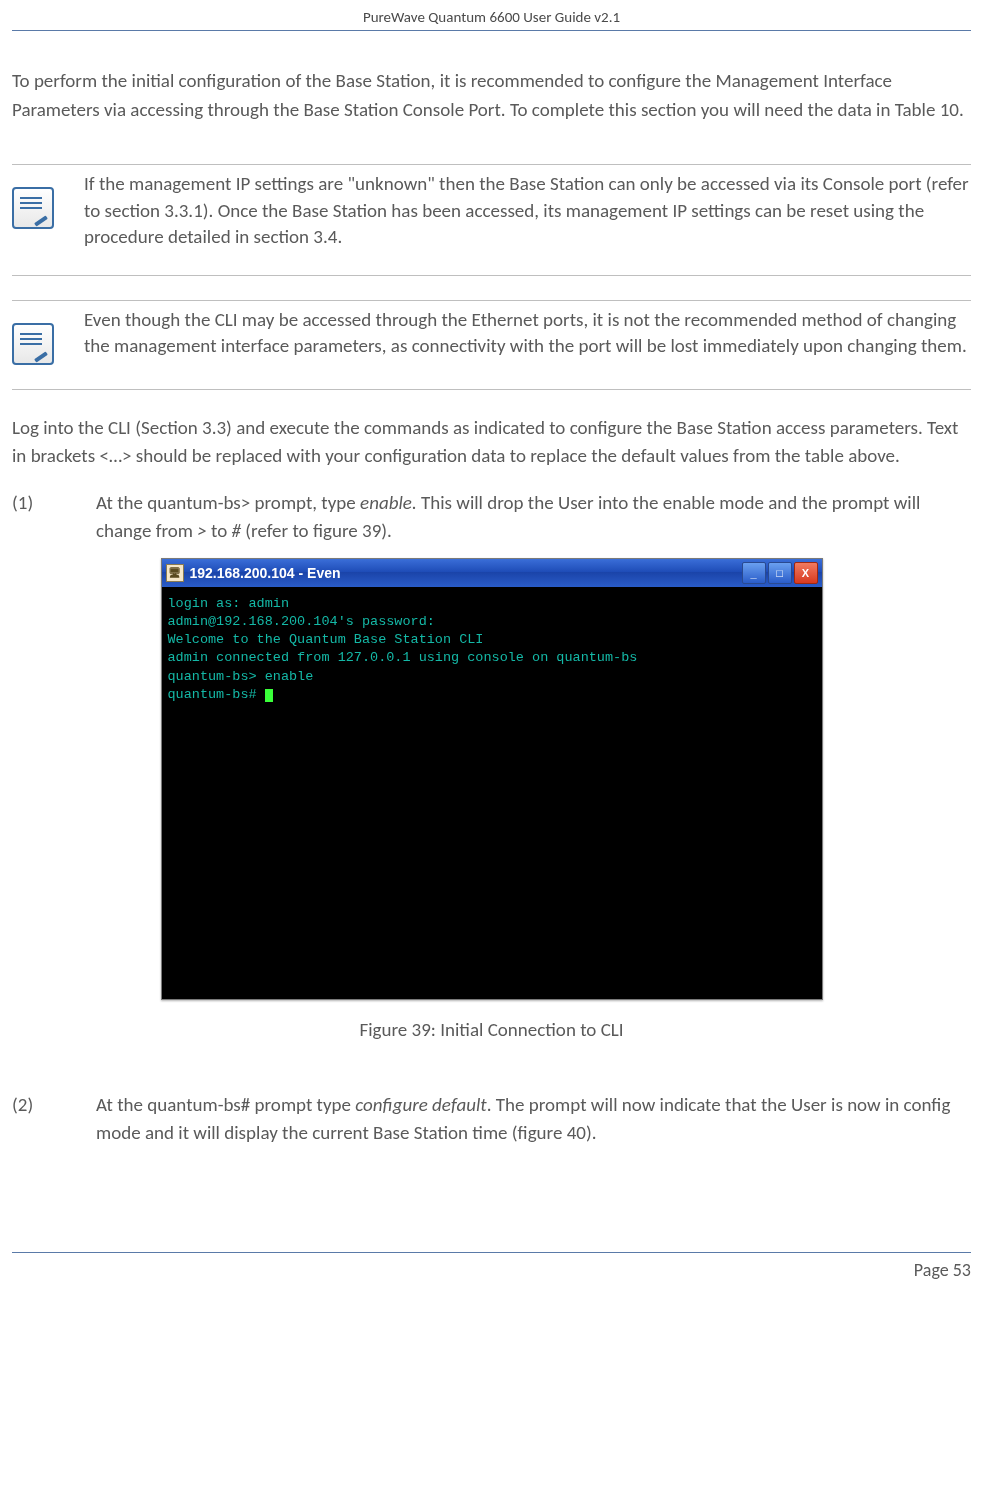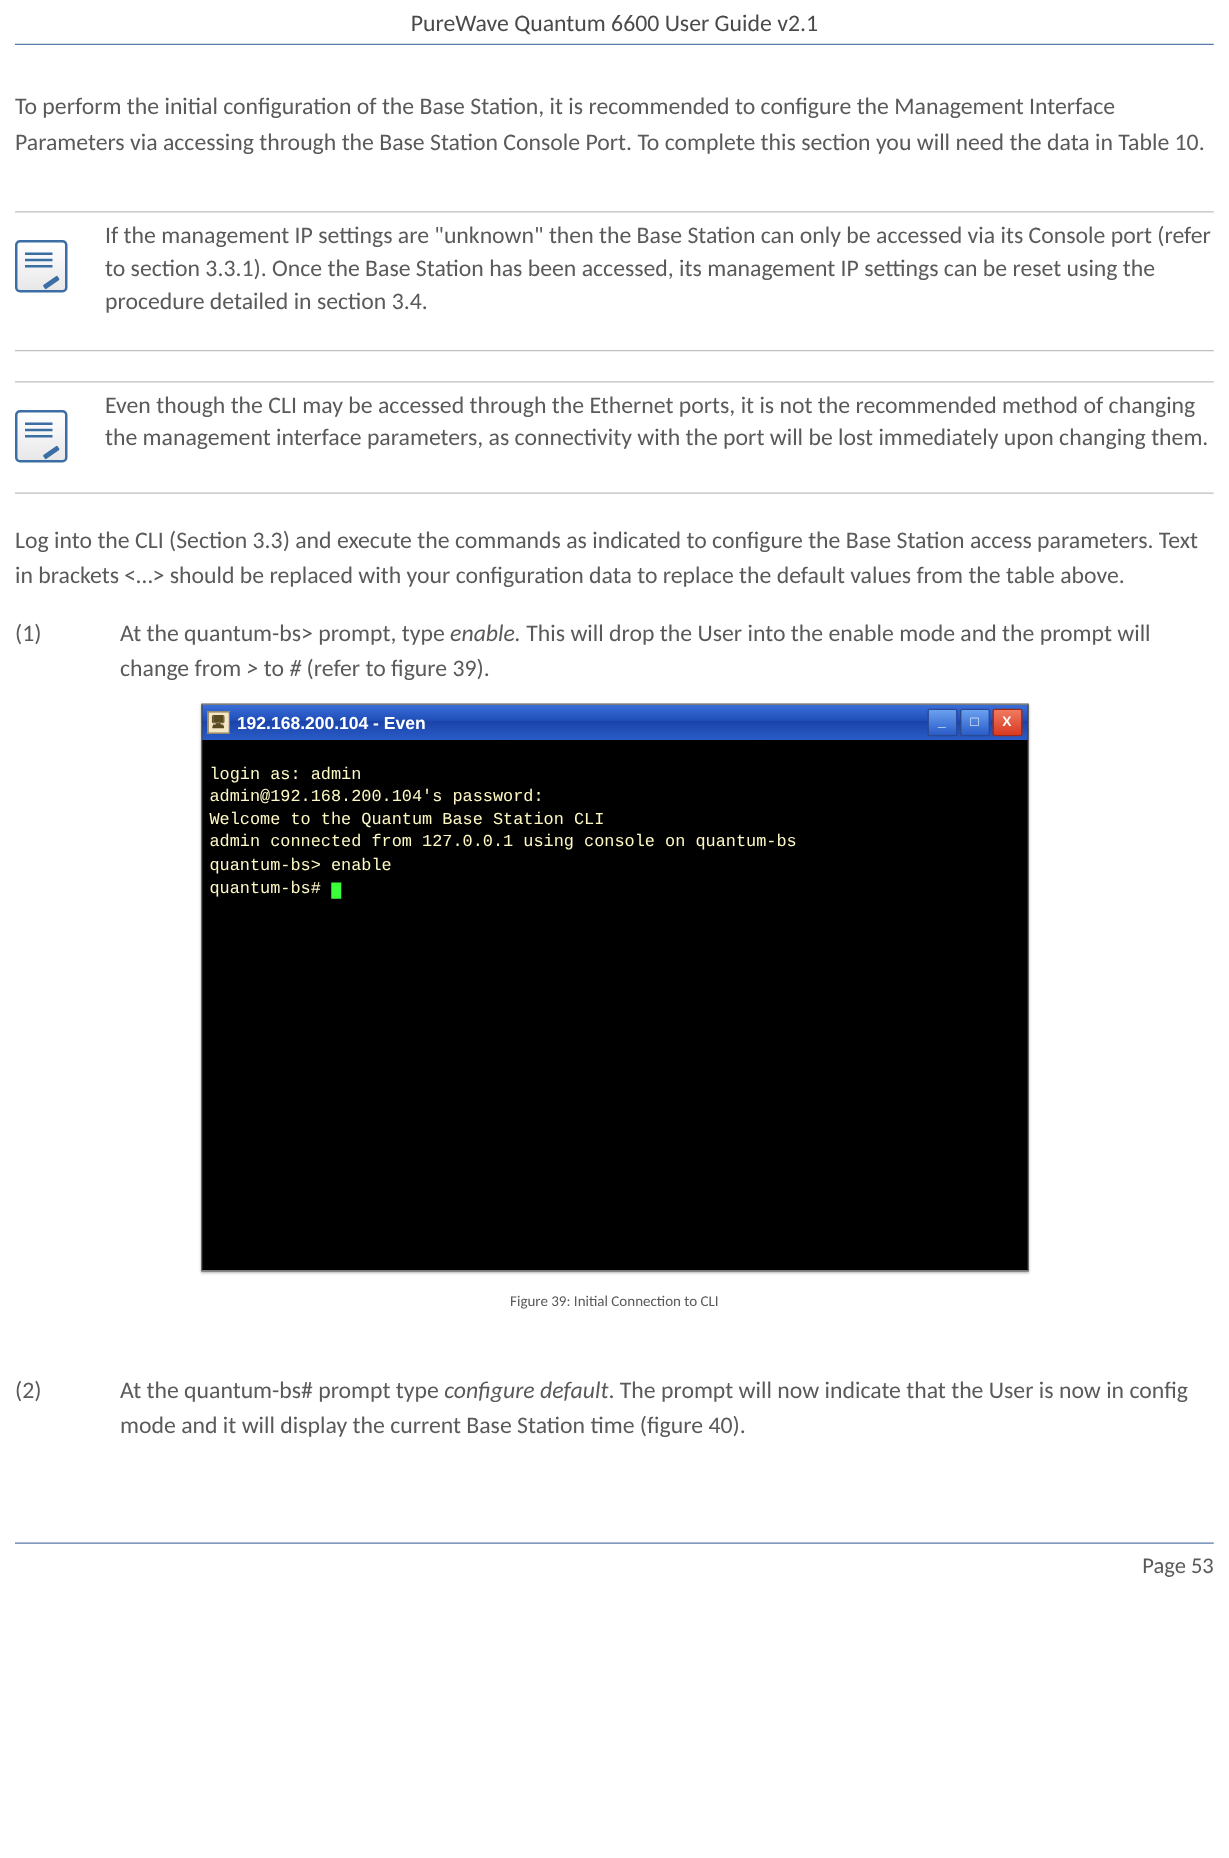--- a/index.html
+++ b/index.html
@@ -6,21 +6,21 @@
     font-family: Calibri, Arial, sans-serif;
     font-size: 19px;
     color: #5a5a5a;
     margin: 0;
     padding: 8px 12px 8px 12px;
     width: 983px;
     box-sizing: border-box;
   }
   .header-title {
     text-align: center;
-    font-size: 19px;
+    font-size: 15px;
     color: #4a4a4a;
     padding-bottom: 4px;
     border-bottom: 1.5px solid #5a7aa8;
     margin-bottom: 36px;
   }
   .para {
     line-height: 1.5;
     margin: 0 0 40px 0;
     color: #5a5a5a;
   }
@@ -114,48 +114,48 @@
     border-radius: 2px;
     color: #fff;
     font-size: 11px;
     display:flex;align-items:center;justify-content:center;
     font-family: Arial;
     font-weight: bold;
   }
   .tbtn.close { background: linear-gradient(to bottom,#f07a60,#d83a20); border-color:#a02810;}
   .terminal-body {
     background: #000;
-    color: #fef9c3;
+    color: #14b8a6;
     font-family: "Courier New", monospace;
     font-size: 13.5px;
     line-height: 1.35;
-    padding: 20px 6px 4px 6px;
+    padding: 8px 6px 4px 6px;
     height: 400px;
     white-space: pre;
     overflow: hidden;
   }
   .cursor {
     display: inline-block;
     width: 8px; height: 13px;
     background: #3aff3a;
     vertical-align: text-bottom;
   }
   .fig-caption {
     text-align: center;
-    font-size: 12px;
+    font-size: 19px;
     color: #5a5a5a;
     margin: 0 0 50px 0;
   }
   .footer {
     text-align: right;
     font-size: 18px;
     color: #5a5a5a;
     border-top: 1.5px solid #5a7aa8;
     padding-top: 6px;
-    margin-top: 78px;
+    margin-top: 104px;
   }
 </style>
 </head>
 <body>
 
 <div class="header-title">PureWave Quantum 6600 User Guide v2.1</div>
 
 <p class="para">To perform the initial configuration of the Base Station, it is recommended to configure the Management Interface Parameters via accessing through the Base Station Console Port. To complete this section you will need the data in Table 10.</p>
 
 <div class="note-row">

